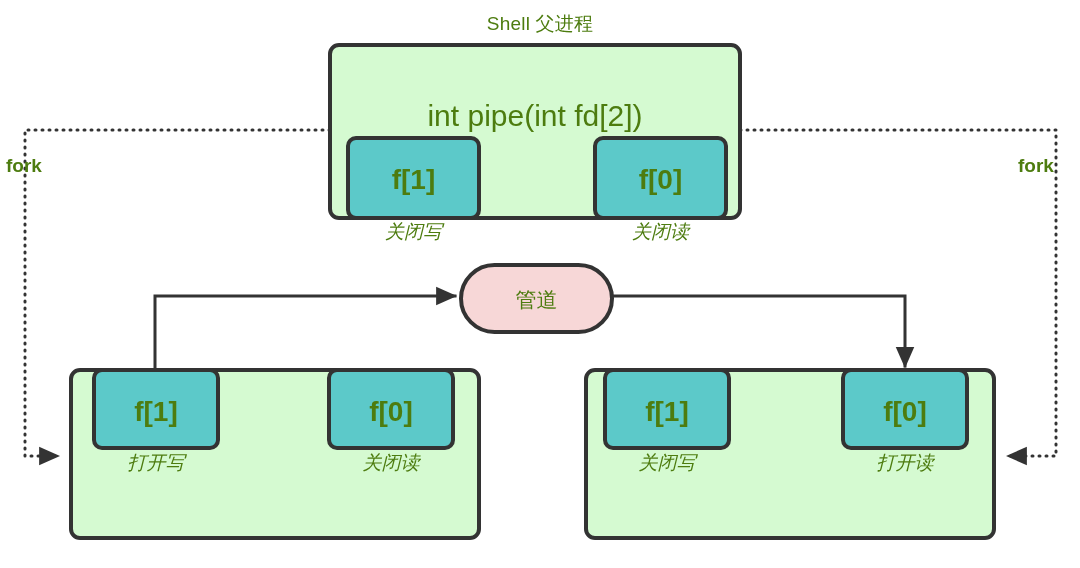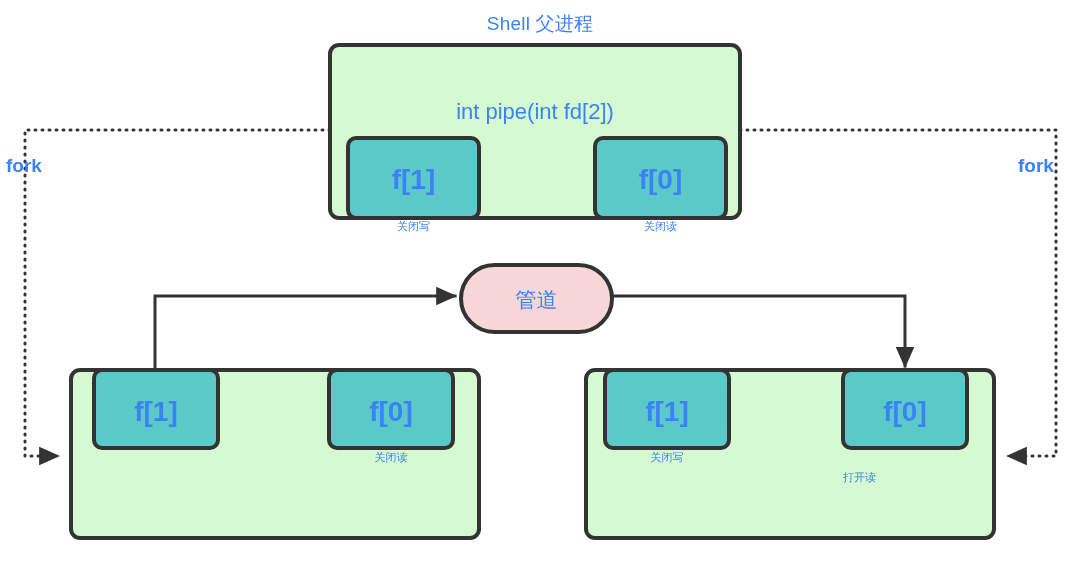--- a/index.html
+++ b/index.html
@@ -20,44 +20,45 @@
   svg.layer {
     position: absolute;
     left: 0;
     top: 0;
     width: 1080px;
     height: 568px;
     pointer-events: none;
   }
   .lbl {
     position: absolute;
-    color: #3b82f6;
+    color: #4d7c0f;
     white-space: nowrap;
   }
   .title-text {
     font-size: 19px;
     letter-spacing: 0.2px;
   }
   .fork-text {
     font-size: 19px;
     font-weight: bold;
   }
   .pipe-text {
     font-size: 21px;
     font-weight: 400;
   }
   .fd-text {
     font-size: 28px;
     font-weight: 600;
   }
   .sig-text {
-    font-size: 22px;
+    font-size: 30px;
   }
   .note-text {
-    font-size: 11px;
+    font-size: 19px;
+    font-style: italic;
   }
 </style>
 </head>
 <body>
 
 <div id="canvas">
 
   <svg class="layer" viewBox="0 0 1080 568">
     <defs>
       <marker id="arrowSolid" viewBox="0 0 10 10" refX="9" refY="5" markerWidth="7" markerHeight="7" orient="auto-start-reverse">
@@ -109,20 +110,21 @@
   <div class="lbl fd-text" style="left:348px; top:164px; width:131px; text-align:center;">f[1]</div>
   <div class="lbl fd-text" style="left:595px; top:164px; width:131px; text-align:center;">f[0]</div>
 
   <div class="lbl note-text" style="left:348px; top:219px; width:131px; text-align:center;">关闭写</div>
   <div class="lbl note-text" style="left:595px; top:219px; width:131px; text-align:center;">关闭读</div>
 
   <div class="lbl pipe-text" style="left:461px; top:286px; width:151px; text-align:center;">管道</div>
 
   <div class="lbl fd-text" style="left:94px; top:396px; width:124px; text-align:center;">f[1]</div>
   <div class="lbl fd-text" style="left:329px; top:396px; width:124px; text-align:center;">f[0]</div>
+  <div class="lbl note-text" style="left:94px; top:450px; width:124px; text-align:center;">打开写</div>
   <div class="lbl note-text" style="left:329px; top:450px; width:124px; text-align:center;">关闭读</div>
 
   <div class="lbl fd-text" style="left:605px; top:396px; width:124px; text-align:center;">f[1]</div>
   <div class="lbl fd-text" style="left:843px; top:396px; width:124px; text-align:center;">f[0]</div>
   <div class="lbl note-text" style="left:605px; top:450px; width:124px; text-align:center;">关闭写</div>
-  <div class="lbl note-text" style="left:843px; top:450px; width:124px; text-align:left;margin-top:20px;">打开读</div>
+  <div class="lbl note-text" style="left:843px; top:450px; width:124px; text-align:center;">打开读</div>
 
 </div>
 
 </body></html>

